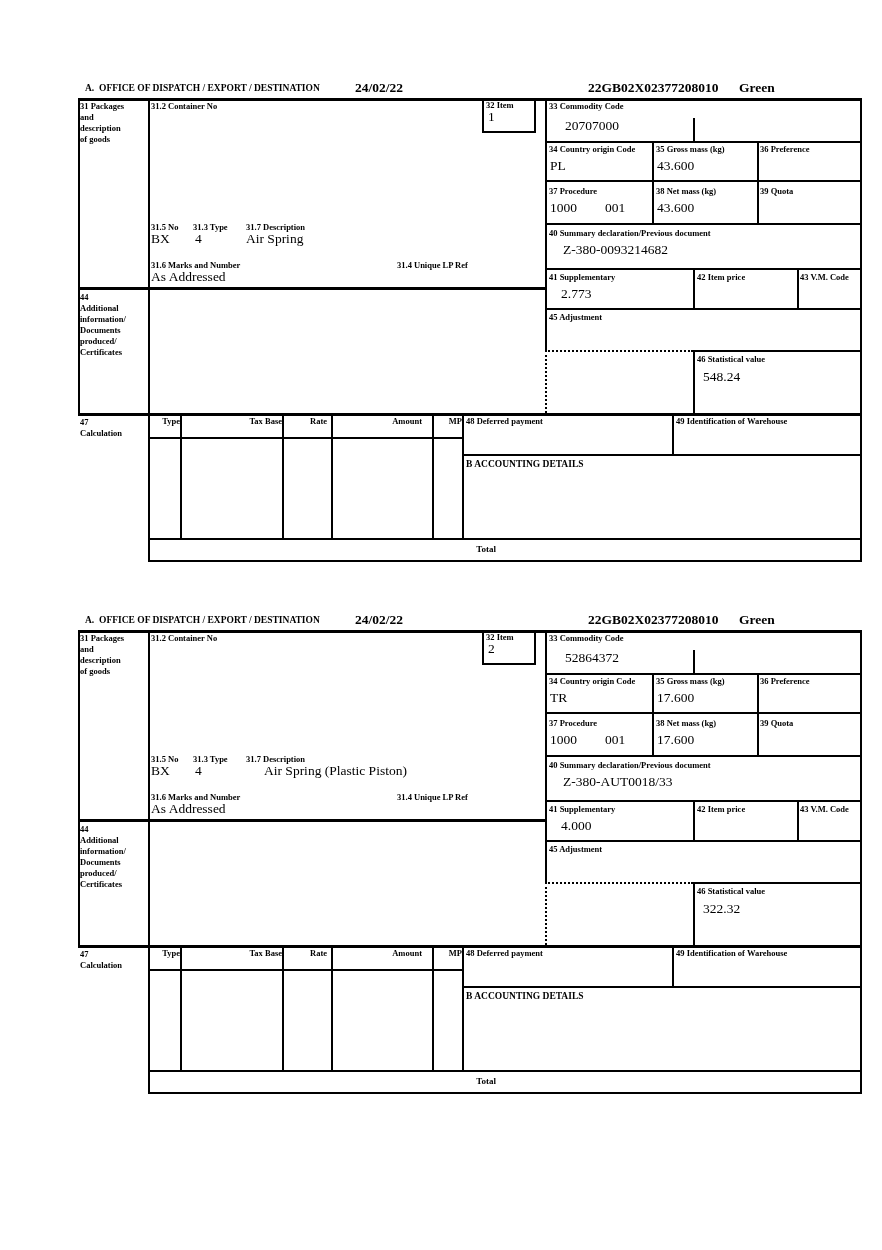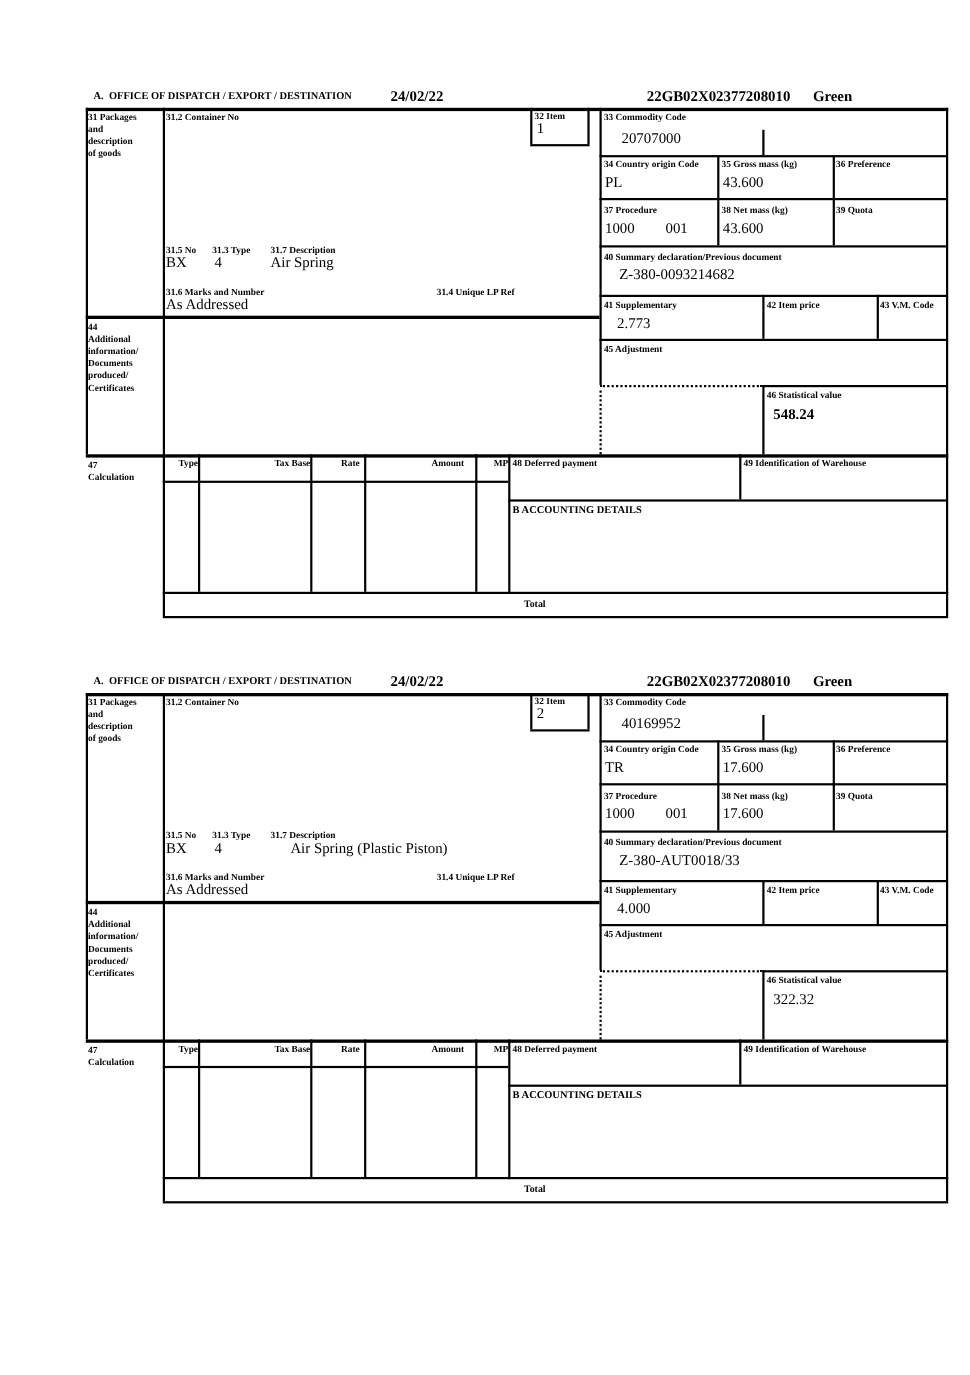--- a/index.html
+++ b/index.html
@@ -113,21 +113,21 @@
 
   <div class="lbl" style="left:80px;top:212px;">44</div>
   <div class="lbl" style="left:80px;top:223px;">Additional</div>
   <div class="lbl" style="left:80px;top:234px;">information/</div>
   <div class="lbl" style="left:80px;top:245px;">Documents</div>
   <div class="lbl" style="left:80px;top:256px;">produced/</div>
   <div class="lbl" style="left:80px;top:267px;">Certificates</div>
 
   <div class="lbl" style="left:549px;top:232px;">45 Adjustment</div>
   <div class="lbl" style="left:697px;top:274px;">46 Statistical value</div>
-  <div class="val" style="left:703px;top:289px;font-weight:bold;">548.24</div>
+  <div class="val" style="left:703px;top:289px;">548.24</div>
 
   <div class="lbl" style="left:80px;top:337px;">47</div>
   <div class="lbl" style="left:80px;top:348px;">Calculation</div>
   <div class="lbl ctr" style="left:148px;top:336px;width:32px;">Type</div>
   <div class="lbl ctr" style="left:180px;top:336px;width:102px;">Tax Base</div>
   <div class="lbl rgt" style="left:282px;top:336px;width:45px;">Rate</div>
   <div class="lbl rgt" style="left:331px;top:336px;width:91px;">Amount</div>
   <div class="lbl ctr" style="left:432px;top:336px;width:30px;">MP</div>
 
   <div class="lbl" style="left:466px;top:336px;">48 Deferred payment</div>
@@ -187,21 +187,21 @@
   <div class="lbl" style="left:80px;top:32px;">and</div>
   <div class="lbl" style="left:80px;top:43px;">description</div>
   <div class="lbl" style="left:80px;top:54px;">of goods</div>
 
   <div class="lbl" style="left:151px;top:21px;">31.2 Container No</div>
 
   <div class="lbl" style="left:486px;top:20px;">32 Item</div>
   <div class="val" style="left:488px;top:29px;">2</div>
 
   <div class="lbl" style="left:549px;top:21px;">33 Commodity Code</div>
-  <div class="val" style="left:565px;top:38px;">40169952</div>
+  <div class="val" style="left:565px;top:38px;">52864372</div>
 
   <div class="lbl" style="left:549px;top:64px;">34 Country origin Code</div>
   <div class="val" style="left:550px;top:78px;">TR</div>
   <div class="lbl" style="left:656px;top:64px;">35 Gross mass (kg)</div>
   <div class="val" style="left:657px;top:78px;">17.600</div>
   <div class="lbl" style="left:760px;top:64px;">36 Preference</div>
 
   <div class="lbl" style="left:549px;top:106px;">37 Procedure</div>
   <div class="val" style="left:550px;top:120px;">1000</div>
   <div class="val" style="left:605px;top:120px;">001</div>

